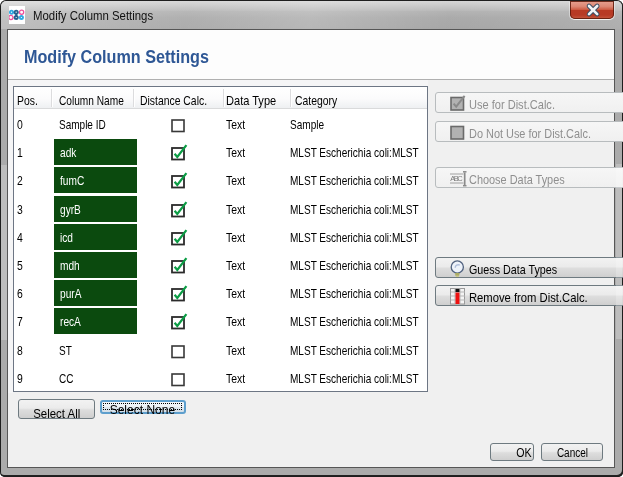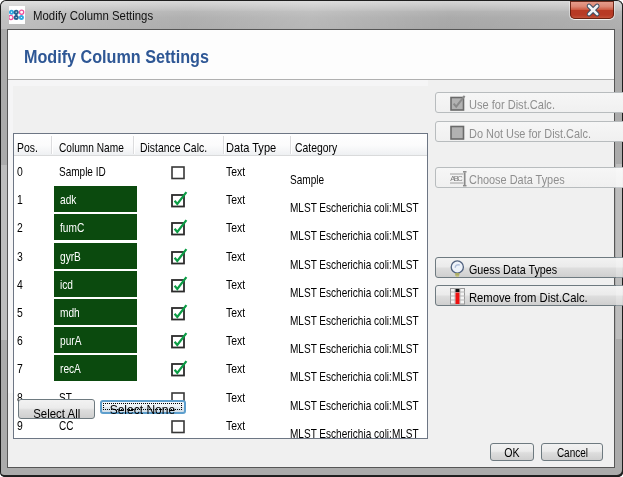--- a/index.html
+++ b/index.html
@@ -26,57 +26,57 @@
      box-shadow:inset 0 0 0 1px rgba(90,25,10,0.85), 0 1px 0 rgba(255,255,255,0.55), -1px 1px 0 rgba(255,255,255,0.4), 1px 1px 0 rgba(255,255,255,0.4);}
   
   
   #content{position:absolute;left:7px;top:29px;width:608px;height:439px;background:#f0f0f0;
      border:1px solid #565656;box-sizing:border-box;}
   
   #head{position:absolute;left:0;top:0;width:606px;height:49px;background:#fdfdfd;border-bottom:1px solid #b0b0b0;}
   #head span{position:absolute;left:15.8px;top:17px;font-size:18px;font-weight:bold;color:#2e5795;transform:scaleX(0.898);transform-origin:0 0;white-space:nowrap;}
   
   #tbl{position:absolute;left:5px;top:56px;width:415px;height:306px;background:#fff;
-     border:1px solid #6d7684;box-sizing:border-box;margin-top:47px;}
+     border:1px solid #6d7684;box-sizing:border-box;}
   #thead{position:absolute;left:0;top:0;width:413px;height:22px;
      background:linear-gradient(180deg,#ffffff 0%,#fbfbfc 55%,#eef0f2 100%);
      border-bottom:1px solid #d9dadb;box-sizing:border-box;}
   .hsep{position:absolute;top:2px;width:1px;height:18px;background:#dcdcde;}
   .hsep2{position:absolute;top:2px;width:1px;height:18px;background:#fff;}
   #thead div.htx{position:absolute;top:6px;font-size:13px;color:#000;white-space:nowrap;}
   #thead div.htx span{transform:scaleX(0.8);}
   .row{position:absolute;left:0;width:413px;height:28px;}
   .pos{position:absolute;left:3px;top:8px;font-size:13px;color:#000;}
   .pos span{transform:scaleX(0.8);}
   .nm{position:absolute;left:45px;top:8px;font-size:13px;color:#000;}
   .nm span{transform:scaleX(0.77);}
   .grn{position:absolute;left:39.5px;top:2px;width:83px;height:26px;background:#0b4a0e;}
   .grn span{position:absolute;left:6px;top:6px;font-size:13px;color:#fff;transform:scaleX(0.78);transform-origin:0 0;white-space:nowrap;}
   .cb{position:absolute;left:157px;top:10px;width:13px;height:12px;}
   .dt{position:absolute;left:212px;top:8px;font-size:13px;color:#000;}
   .dt span{transform:scaleX(0.8);}
-  .cat{position:absolute;left:276px;top:16px;font-size:13px;color:#000;}
+  .cat{position:absolute;left:276px;top:8px;font-size:13px;color:#000;}
   .cat span{transform:scaleX(0.772);}
   
   .rbtn{position:absolute;left:427px;width:192px;height:21px;border-radius:3px;box-sizing:border-box;
      font-size:13px;white-space:nowrap;}
   .rbtn .ic{position:absolute;left:14px;top:2px;}
   .rbtn .tx{position:absolute;left:32.5px;top:4px;transform-origin:0 0;white-space:nowrap;}
   .dis{border:1px solid #b8bcbe;background:linear-gradient(180deg,#f6f6f6,#f0f0f0);color:#8f8f8f;}
   .ena{border:1px solid #6e7a80;background:linear-gradient(180deg,#f2f2f2 0%,#ebebeb 45%,#dddddd 55%,#cfcfcf 100%);color:#000;}
   
   .btn{position:absolute;border-radius:3px;box-sizing:border-box;text-align:center;
      font-size:13px;color:#000;
      border:1px solid #6e7a80;background:linear-gradient(180deg,#f2f2f2 0%,#ebebeb 45%,#dddddd 55%,#cfcfcf 100%);}
   .btn span{transform:scaleX(0.88);transform-origin:center top;}
   #selall{left:9.5px;top:369px;width:77.5px;height:20px;padding-top:6px;}
   #selnone{left:91.5px;top:369.5px;width:86px;height:14px;padding-top:0.5px;
      border:2px solid #5e9fcd;background:linear-gradient(180deg,#f4f7fa 0%,#eef3f7 45%,#dfe7ee 55%,#d4dfe8 100%);}
   #selnone i{position:absolute;left:1.5px;top:1.5px;right:1.5px;bottom:1.5px;border:1px dotted #000;}
-  #okbtn{left:482px;top:413px;width:44px;height:18px;padding-top:2px;font-size:12.5px;}
+  #okbtn{left:482px;top:413px;width:44px;height:18px;padding-top:2px;font-size:12.5px;text-align:right;}
   #cancelbtn{left:533px;top:413px;width:62px;height:18px;padding-top:2px;font-size:12.5px;}
 </style>
 </head>
 <body>
 <div id="win"></div>
 <div id="titlebar"></div>
 <div style="position:absolute;left:1px;top:165px;width:6px;height:175px;background:rgba(255,255,255,0.22);z-index:2"></div>
 <div style="position:absolute;left:615.5px;top:164px;width:6px;height:175px;background:rgba(255,255,255,0.22);z-index:2"></div>
 <div id="ticon">
   <svg width="16" height="18" viewBox="0 0 16 18">

